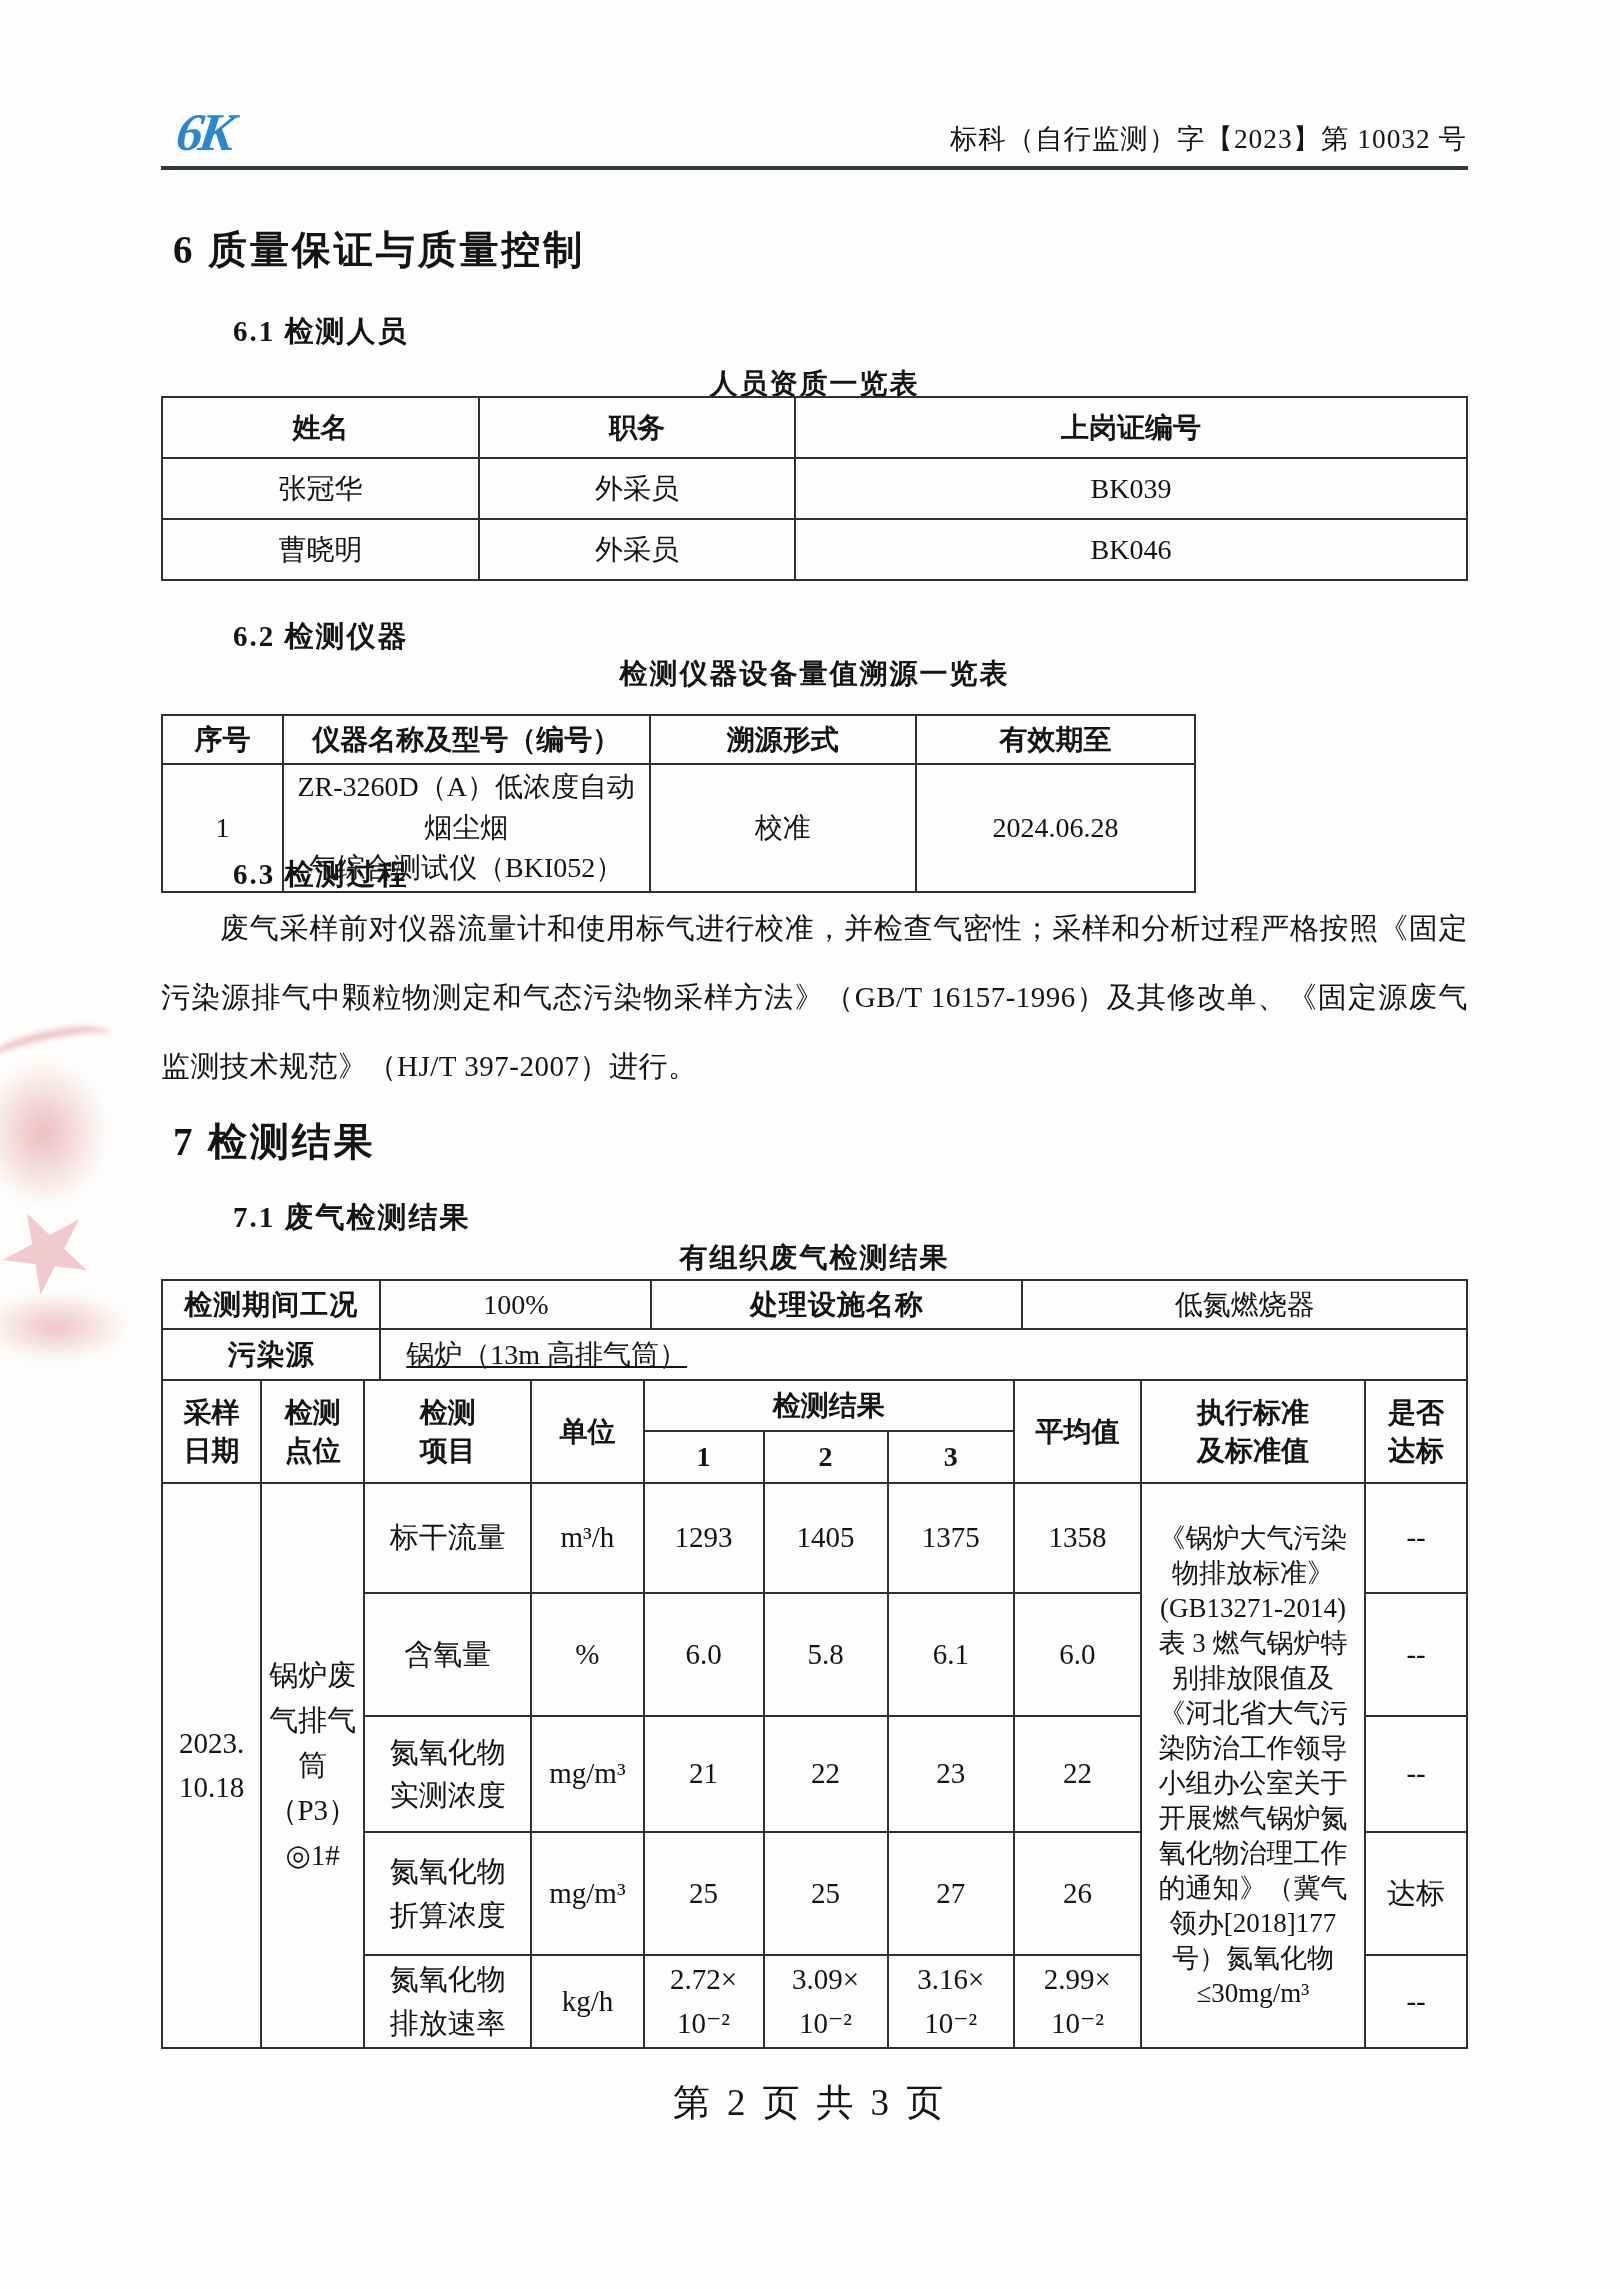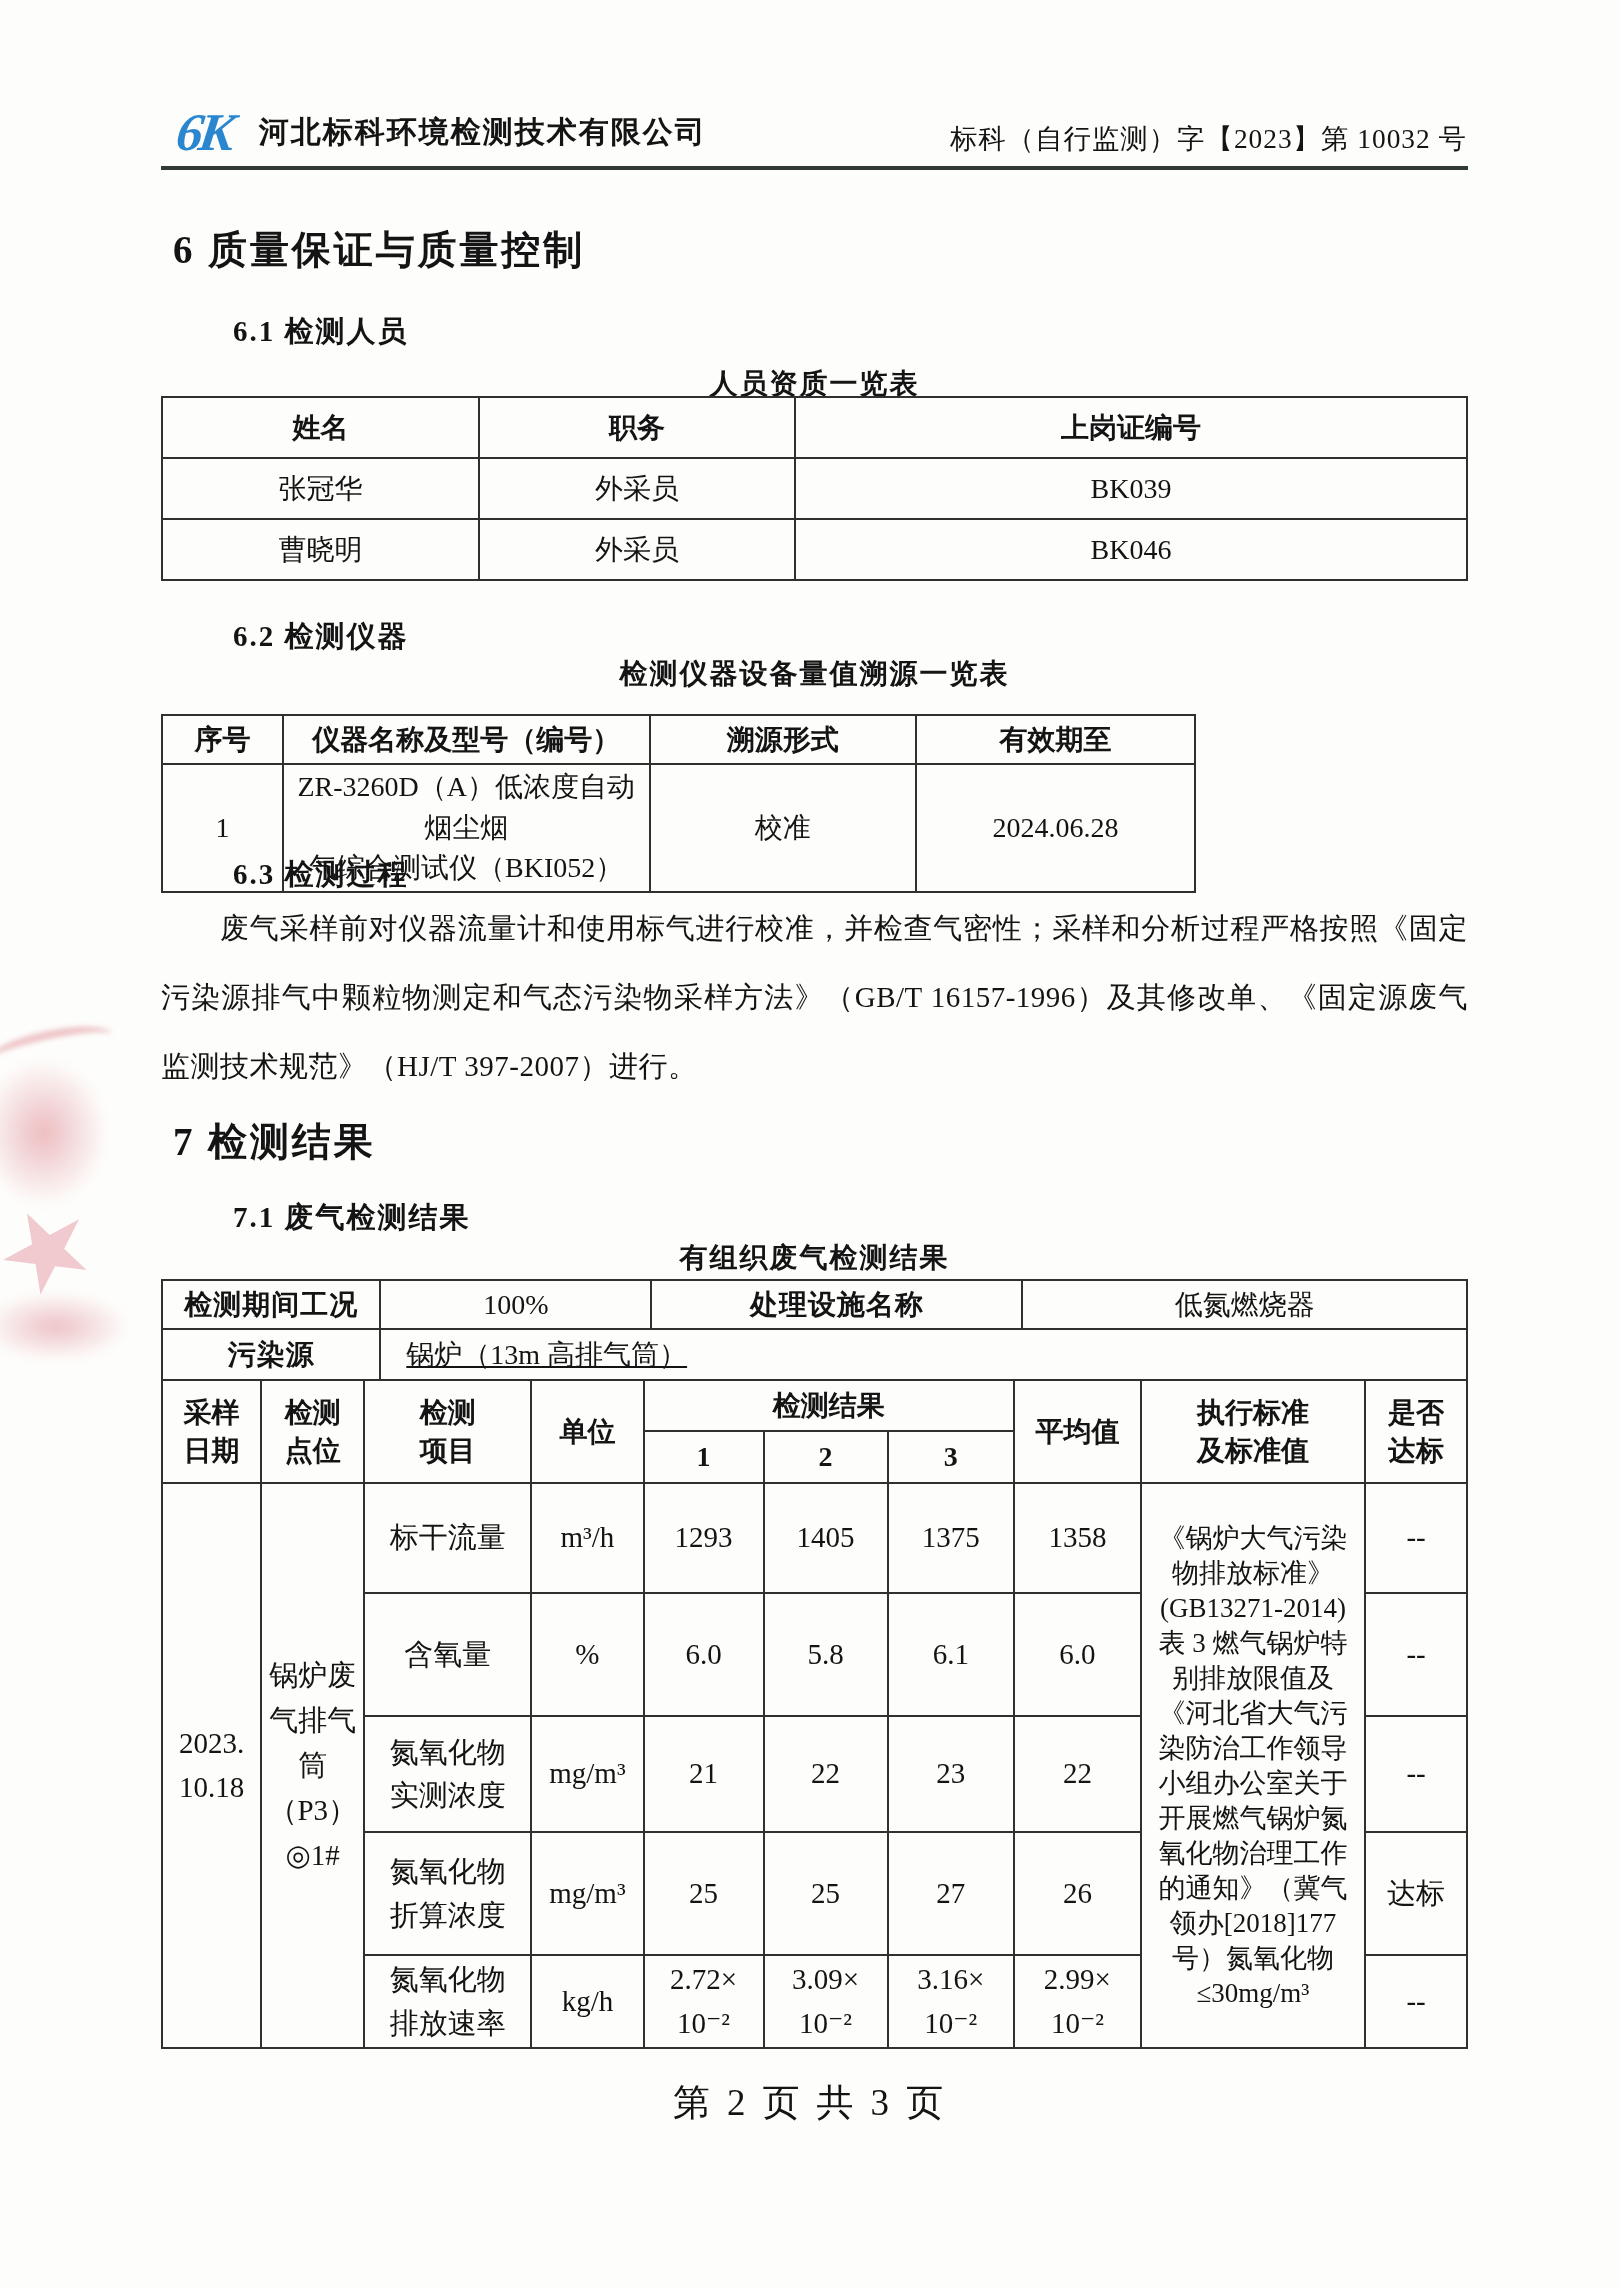--- a/index.html
+++ b/index.html
@@ -83,21 +83,20 @@
      background:radial-gradient(closest-side,rgba(214,100,112,.38),rgba(214,100,112,0));
      filter:blur(4.9px);}
 </style>
 </head>
 <body>
 
 <div id="page">
 
   <div id="hdr" class="abs">
     <span id="logo">6K</span>
-    <span id="company">河北标科环境检测技术有限公司</span>
     <span id="docno">标科（自行监测）字【2023】第 10032 号</span>
   </div>
   <div id="hdr-rule" class="abs"></div>
 
   <div id="wm-arc" class="abs wm"></div>
   <div id="wm-blob1" class="abs wm"></div>
   <div id="wm-star" class="abs wm"></div>
   <div id="wm-blob2" class="abs wm"></div>
 
   <div id="h1-6" class="abs h1">6 质量保证与质量控制</div>

